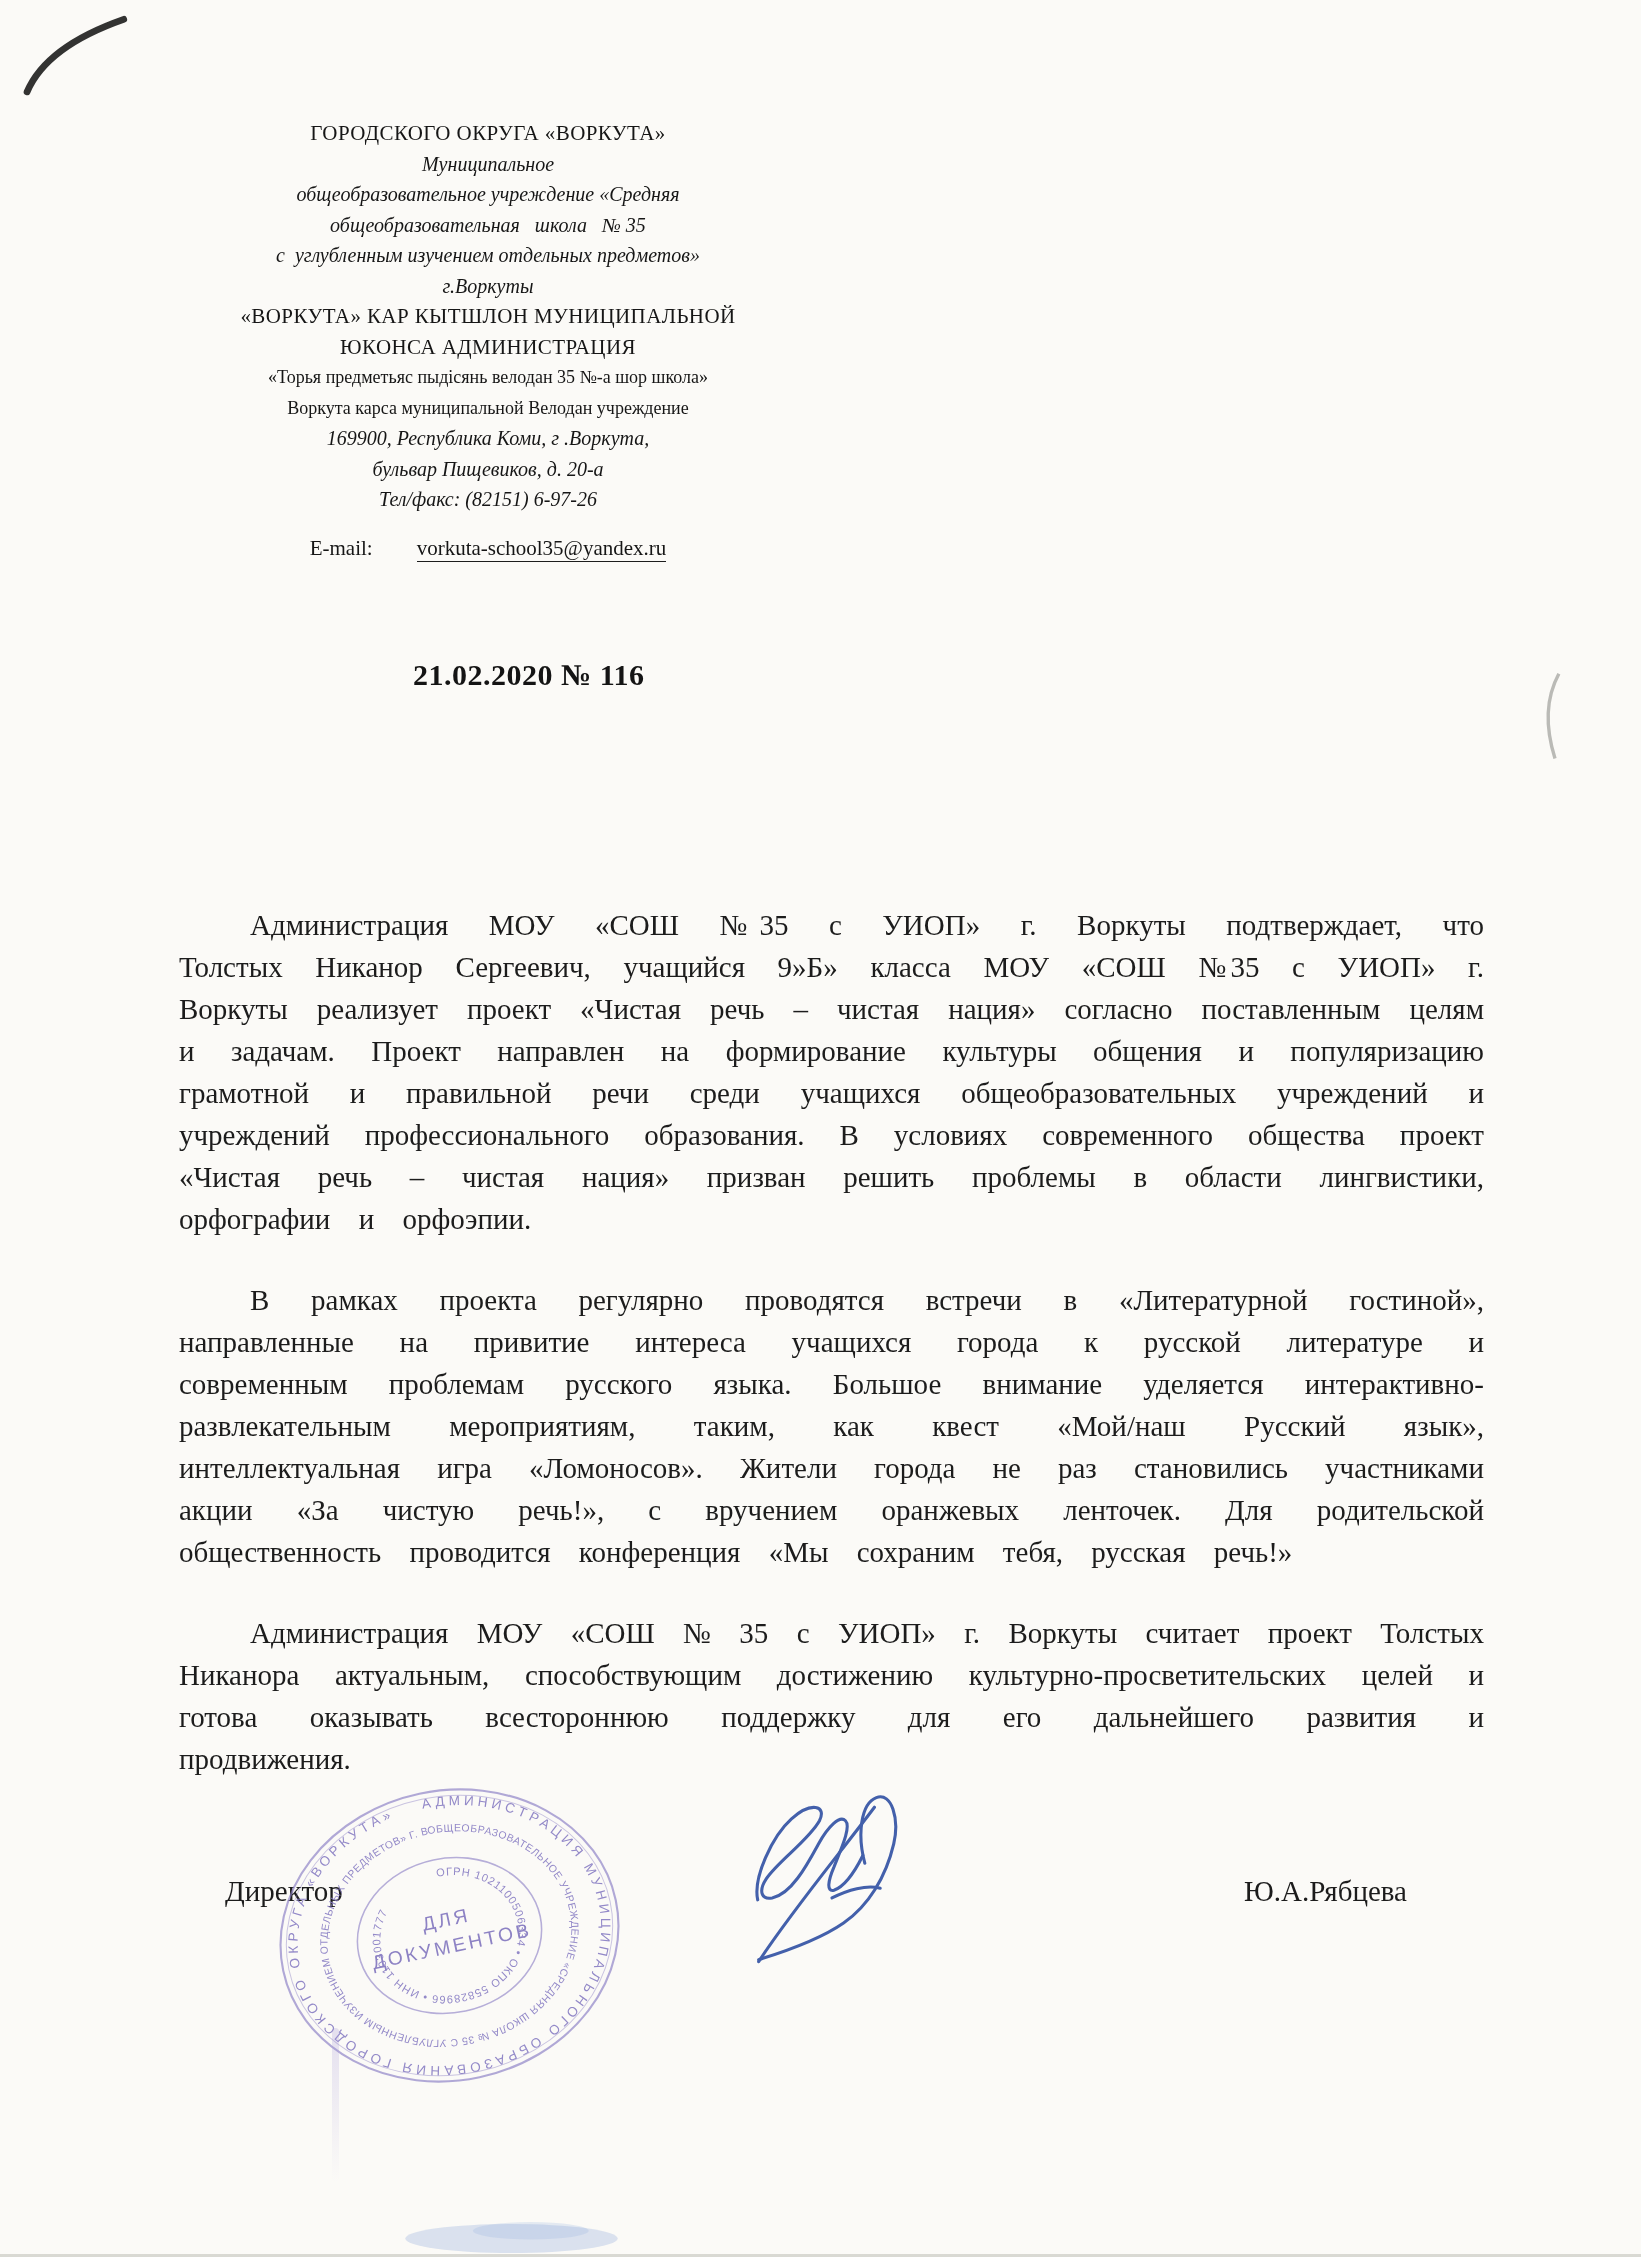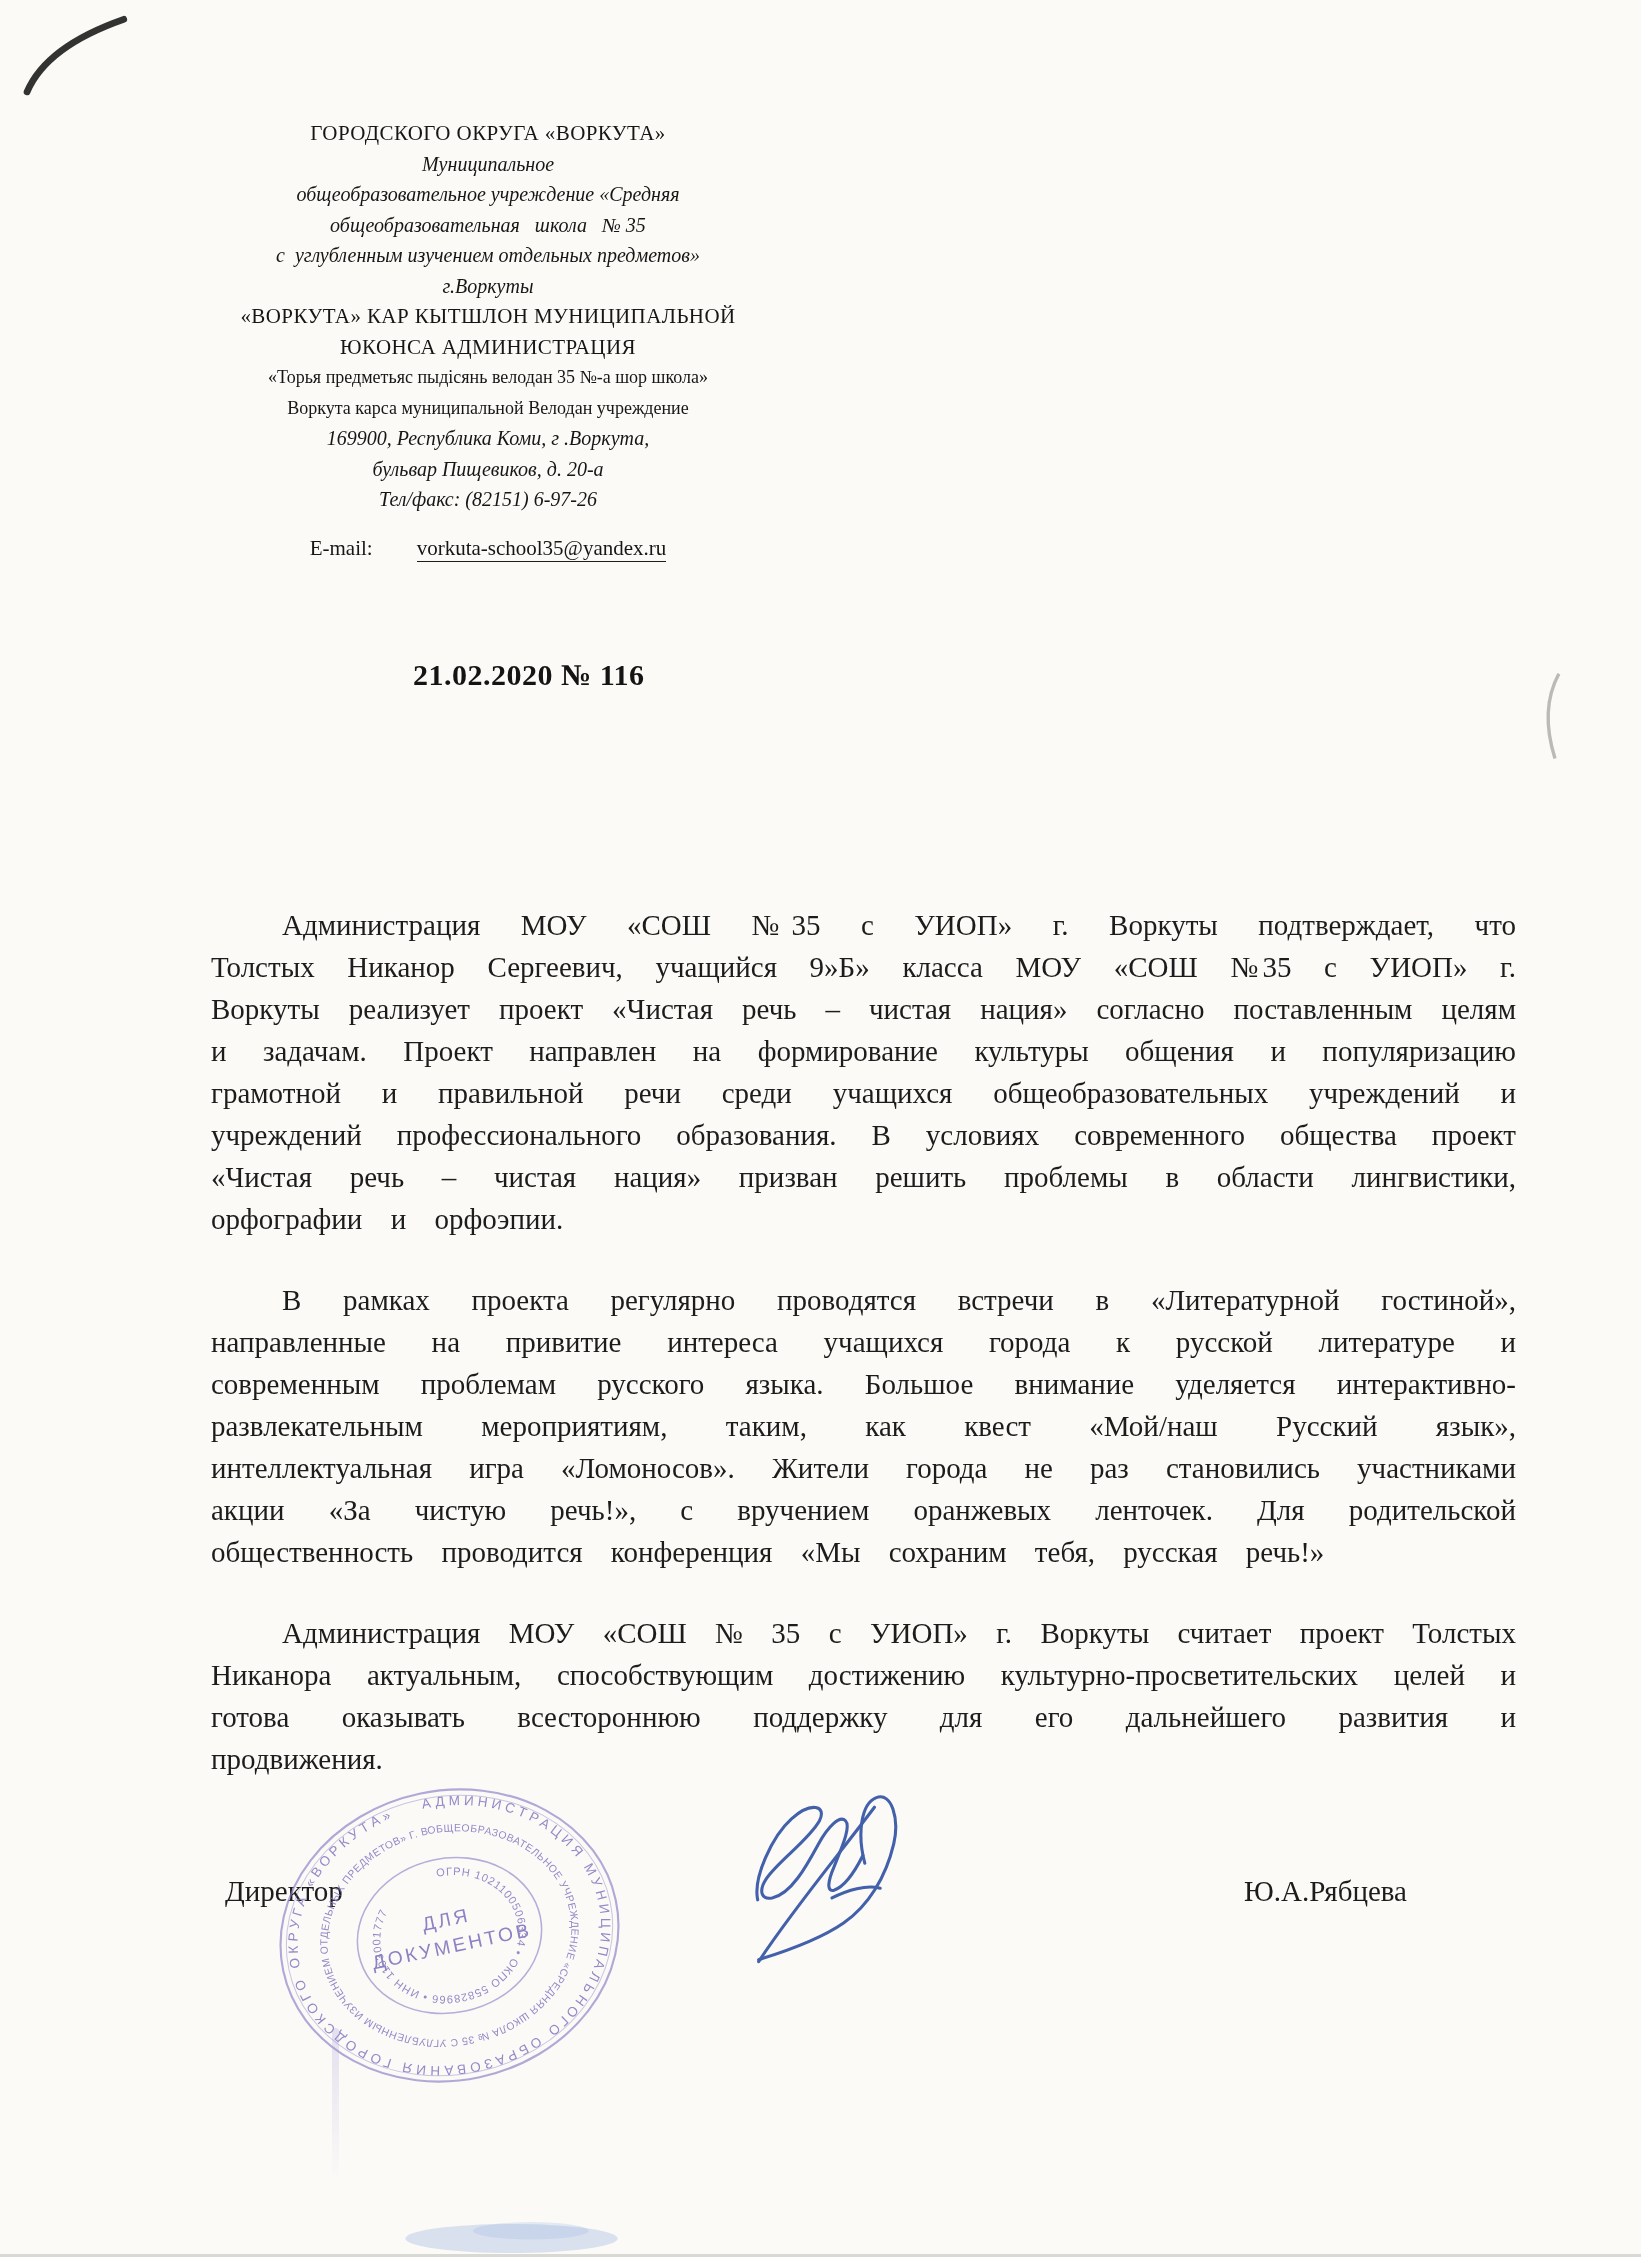--- a/index.html
+++ b/index.html
@@ -28,21 +28,21 @@
   }
   
   .ref-number {
     position:absolute; left:413px; top:658px;
     font-weight:bold; font-size:30px; letter-spacing:0.5px; color:#141414;
   }
   
   .body-text {
     position:absolute; left:179px; top:904px; width:1305px;
     font-size:29px; line-height:42px; text-align:justify;
-    word-spacing:21px; color:#1c1c1c;margin-left:32px;
+    word-spacing:21px; color:#1c1c1c;
   }
   .body-text p { text-indent:71px; margin-bottom:39px; }
   
   .sig-label {
     position:absolute; left:225px; top:1875px;
     font-size:29px; color:#1c1c1c;
   }
   .sig-name {
     position:absolute; right:234px; top:1875px;
     font-size:29px; color:#1c1c1c;

